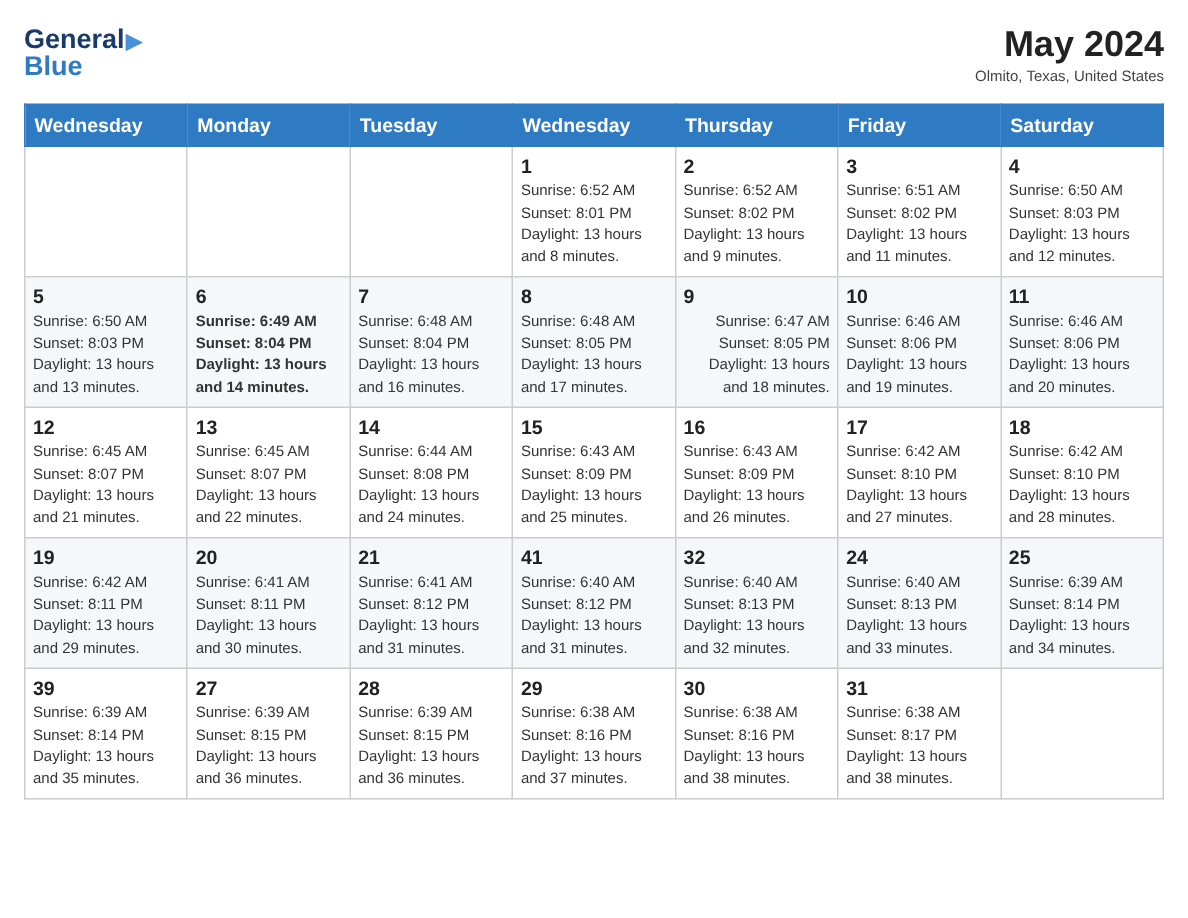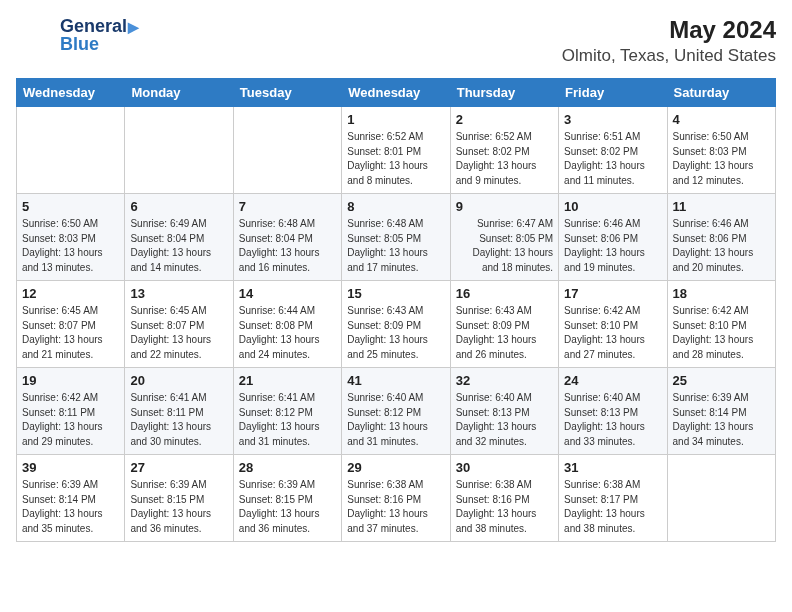--- a/index.html
+++ b/index.html
@@ -12,32 +12,31 @@
     }
     .header {
       display: flex;
       justify-content: space-between;
       align-items: flex-start;
       margin-bottom: 12px;
     }
     .logo {
       display: flex;
       align-items: flex-start;
-      margin-left: 44px;
     }
     .title-block {
       text-align: right;
     }
     .month-title {
       font-size: 24px;
       font-weight: bold;
       color: #222;
     }
     .location {
-      font-size: 17px;
+      font-size: 10px;
       color: #444;
       margin-top: 2px;
       text-align: center;
     }
     table {
       width: 100%;
       border-collapse: collapse;
       table-layout: fixed;
     }
     thead tr th {
@@ -137,21 +136,21 @@
       </tr>
       <tr>
         <td>
           <div class="day-num">5</div>
           <div class="cell-info" style="white-space: pre-line;">Sunrise: 6:50 AM
 Sunset: 8:03 PM
 Daylight: 13 hours and 13 minutes.</div>
         </td>
         <td>
           <div class="day-num">6</div>
-          <div class="cell-info" style="white-space: pre-line;">Sunrise: 6:49 AM
+          <div class="cell-info" style="white-space: pre-line; font-weight: bold;">Sunrise: 6:49 AM
 Sunset: 8:04 PM
 Daylight: 13 hours and 14 minutes.</div>
         </td>
         <td>
           <div class="day-num">7</div>
           <div class="cell-info" style="white-space: pre-line;">Sunrise: 6:48 AM
 Sunset: 8:04 PM
 Daylight: 13 hours and 16 minutes.</div>
         </td>
         <td>

